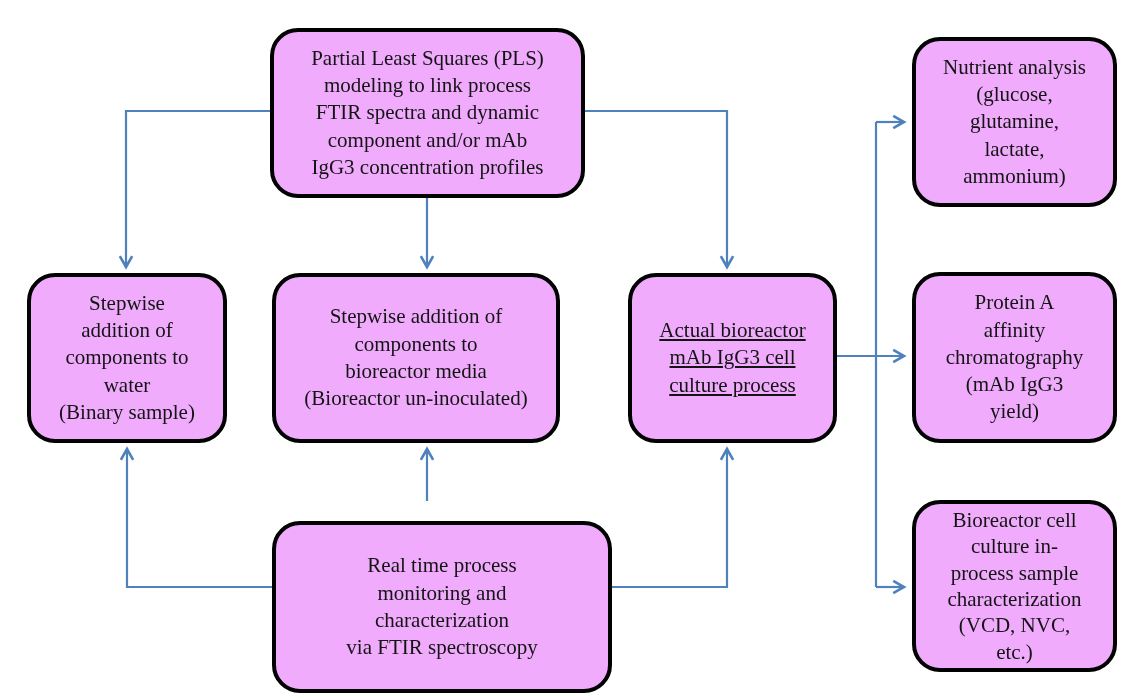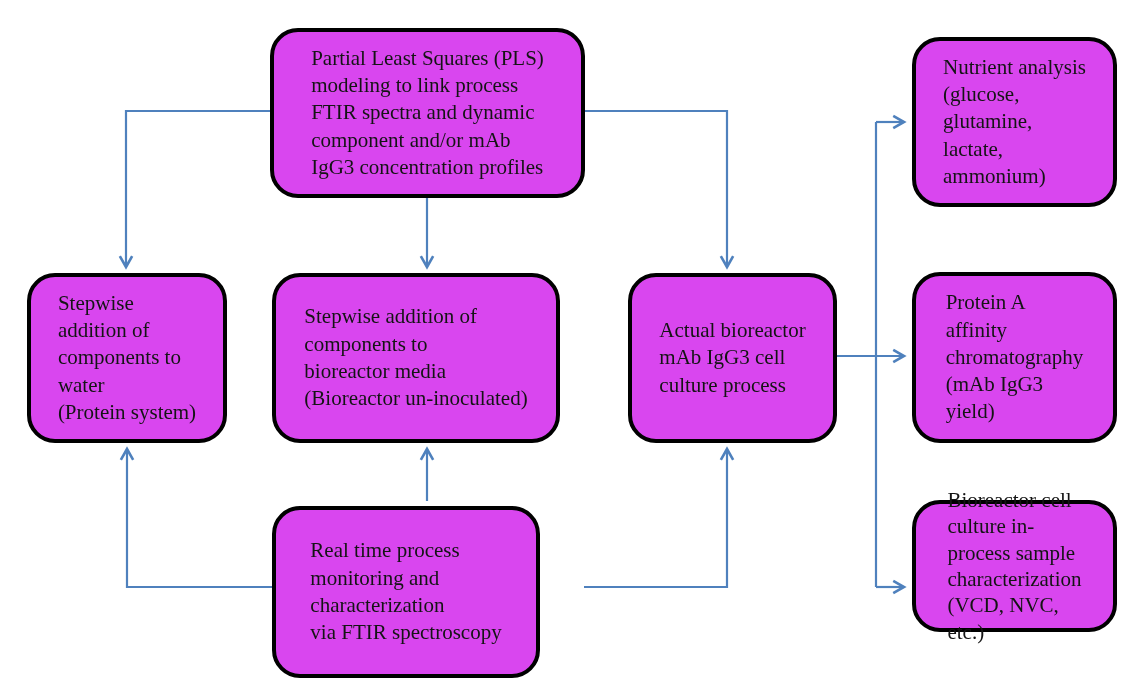--- a/index.html
+++ b/index.html
@@ -14,39 +14,40 @@
   .connectors {
     position: absolute;
     left: 0; top: 0;
     width: 1145px; height: 696px;
   }
   .node {
     position: absolute;
     box-sizing: border-box;
     border: 4px solid #000000;
     border-radius: 28px;
-    background: #d946ef;
+    background: #f0abfc;
     display: flex;
     align-items: center;
     justify-content: center;
+    text-align: center;
     white-space: pre-line;
     font-size: 21px;
     line-height: 1.3;
     color: #141414;
     padding: 4px 8px;
   }
   
   .node-pls       { left: 270px; top: 28px;  width: 315px; height: 170px; }
   .node-water     { left: 27px;  top: 273px; width: 200px; height: 170px; }
   .node-media     { left: 272px; top: 273px; width: 288px; height: 170px; }
-  .node-actual    { left: 628px; top: 273px; width: 209px; height: 170px; }
-  .node-realtime  { left: 272px; top: 506px; width: 268px; height: 172px; }
+  .node-actual    { left: 628px; top: 273px; width: 209px; height: 170px; text-decoration: underline; }
+  .node-realtime  { left: 272px; top: 521px; width: 340px; height: 172px; }
   .node-nutrient  { left: 912px; top: 37px;  width: 205px; height: 170px; padding-left: 8px; }
   .node-protein   { left: 912px; top: 272px; width: 205px; height: 171px; }
-  .node-biosample { left: 912px; top: 500px; width: 205px; height: 132px; line-height: 1.26; }
+  .node-biosample { left: 912px; top: 500px; width: 205px; height: 172px; line-height: 1.26; }
   .edge {
     fill: none;
     stroke: #4f81bd;
     stroke-width: 2.2;
   }
 </style>
 </head>
 <body>
 
 <div class="canvas">
@@ -75,21 +76,21 @@
   <div class="node node-pls">Partial Least Squares (PLS)
 modeling to link process
 FTIR spectra and dynamic
 component and/or mAb
 IgG3 concentration profiles</div>
 
   <div class="node node-water">Stepwise
 addition of
 components to
 water
-(Protein system)</div>
+(Binary sample)</div>
 
   <div class="node node-media">Stepwise addition of
 components to
 bioreactor media
 (Bioreactor un-inoculated)</div>
 
   <div class="node node-actual">Actual bioreactor
 mAb IgG3 cell
 culture process</div>
 

